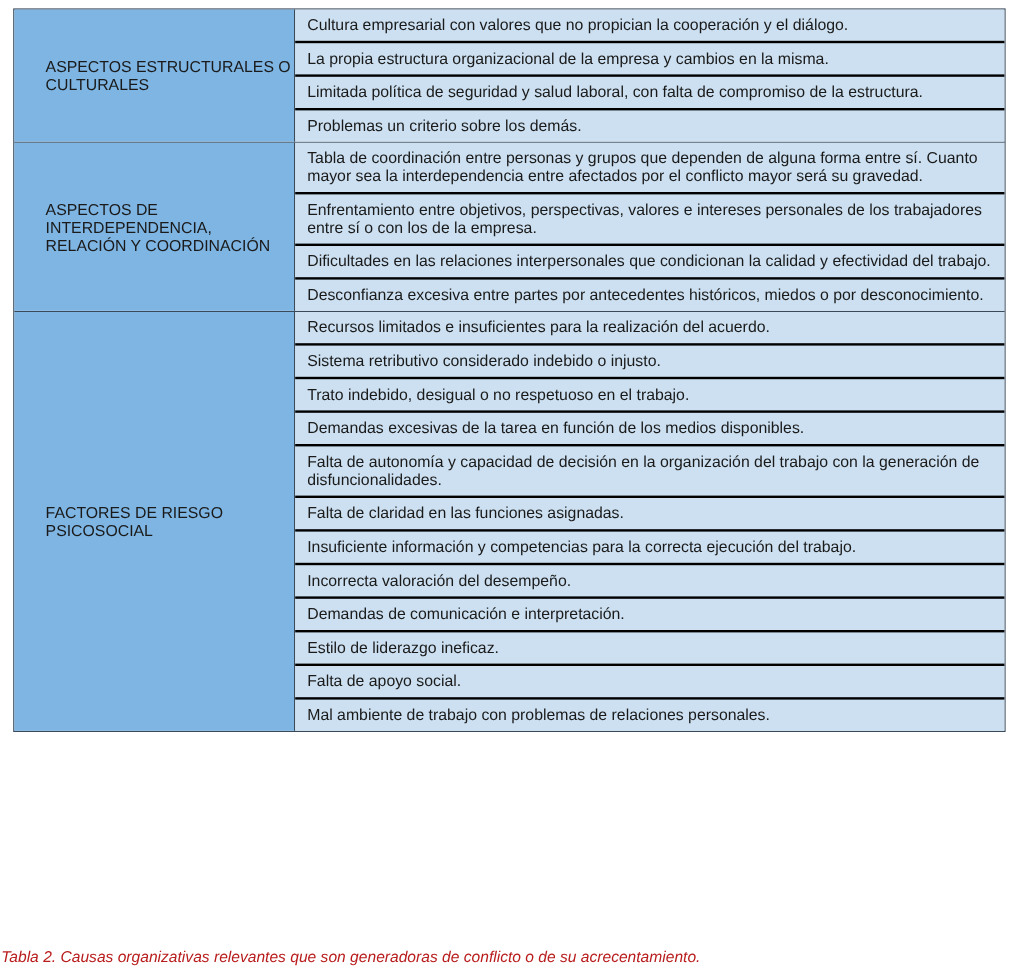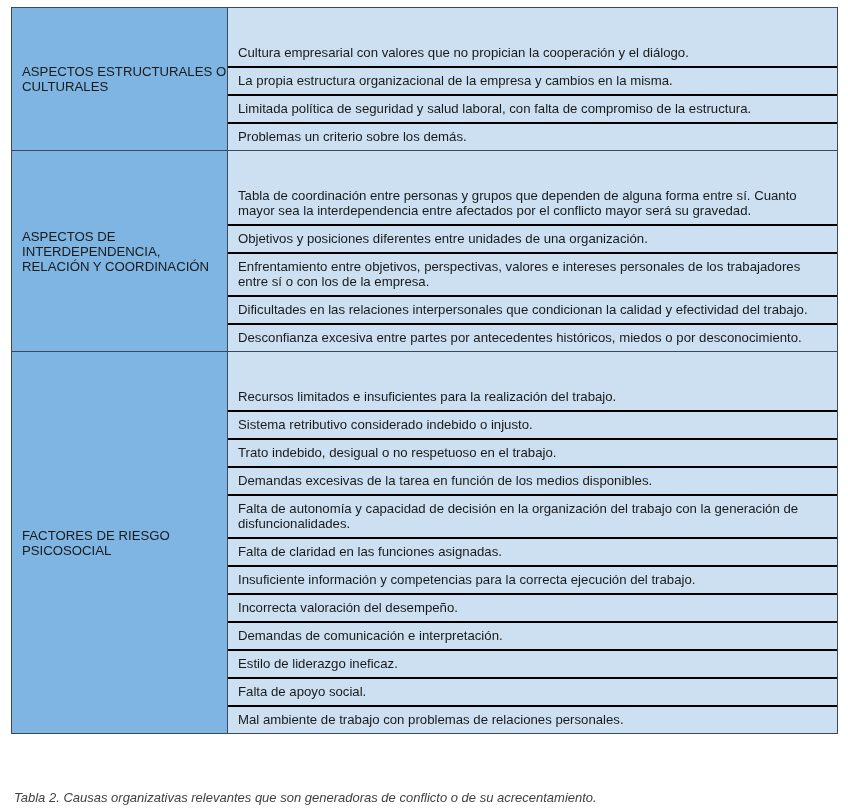--- a/index.html
+++ b/index.html
@@ -2,58 +2,57 @@
 <html><head>
   <meta charset="utf-8">
   <style>
     html, body { margin: 0; padding: 0; background: #ffffff; }
     body { width: 848px; height: 812px; position: relative; overflow: hidden;
            font-family: "Liberation Sans", sans-serif; color: #1a1a1a; }
     .table { position: absolute; left: 11px; top: 7px; width: 827px;
              border: 1.5px solid #3a4a5a; box-sizing: border-box; }
     .group { display: flex; border-top: 1.5px solid #3a4a5a; }
     .group:first-child { border-top: none; }
-    .group-label { width: 216px; flex: none; background: #7eb5e3;
+    .group-label { width: 234px; flex: none; background: #7eb5e3;
                    border-right: 1.5px solid #3a4a5a; box-sizing: border-box;
-                   display: flex; align-items: center; padding-left: 10px;
+                   display: flex; align-items: center; padding-left: 26px;
                    font-size: 13.2px; line-height: 15px; text-transform: uppercase; }
     .items { flex: 1; background: #cce0f1; }
     .item { border-top: 2px solid #000000; padding: 5px 8px 6px 10px;
             font-size: 13.2px; line-height: 15px; box-sizing: border-box; }
-    .item:first-child { border-top: none; margin-top: 32px; }
-    .caption { position: absolute; left: 14px; top: 790px; font-size: 13px;
-               font-style: italic; color: #404040; text-align: center; }
+    .item:first-child { border-top: none; }
+    .caption { position: absolute; left: 1px; top: 790px; font-size: 13px;
+               font-style: italic; color: #b91c1c; text-align: center; }
   </style>
 </head>
 <body>
 
 <div class="table" id="tbl">
     <div class="group">
       <div class="group-label">ASPECTOS ESTRUCTURALES O CULTURALES</div>
       <div class="items">
         <div class="item">Cultura empresarial  con valores que no propician la cooperación y  el diálogo.</div>
         <div class="item">La propia estructura organizacional de la empresa y cambios en la misma.</div>
         <div class="item">Limitada política de seguridad y salud laboral, con falta de compromiso de la estructura.</div>
         <div class="item">Problemas  un criterio sobre los demás.</div>
       </div>
     </div>
     <div class="group">
       <div class="group-label">ASPECTOS DE INTERDEPENDENCIA, RELACIÓN Y COORDINACIÓN</div>
       <div class="items">
         <div class="item">Tabla de coordinación entre personas y grupos que dependen de alguna forma entre sí. Cuanto mayor sea la interdependencia entre afectados por el conflicto mayor será su gravedad.</div>
-        <div class="item">Objetivos y posiciones diferentes entre unidades de una organización.</div>
         <div class="item">Enfrentamiento entre objetivos, perspectivas, valores e intereses personales de los trabajadores entre sí o con los de la empresa.</div>
         <div class="item">Dificultades en las relaciones interpersonales que condicionan la calidad y efectividad del trabajo.</div>
         <div class="item">Desconfianza excesiva entre partes por antecedentes históricos, miedos  o por desconocimiento.</div>
       </div>
     </div>
     <div class="group">
       <div class="group-label">FACTORES DE RIESGO PSICOSOCIAL</div>
       <div class="items">
-        <div class="item">Recursos limitados e insuficientes para la realización del trabajo.</div>
+        <div class="item">Recursos limitados e insuficientes para la realización del acuerdo.</div>
         <div class="item">Sistema retributivo considerado indebido o injusto.</div>
         <div class="item">Trato indebido, desigual o no respetuoso en el trabajo.</div>
         <div class="item">Demandas excesivas de la tarea en función de los medios disponibles.</div>
         <div class="item">Falta de autonomía y capacidad de decisión en la organización del trabajo con la generación de disfuncionalidades.</div>
         <div class="item">Falta de claridad en las funciones asignadas.</div>
         <div class="item">Insuficiente información y competencias para la correcta ejecución del trabajo.</div>
         <div class="item">Incorrecta valoración del desempeño.</div>
         <div class="item">Demandas de comunicación e interpretación.</div>
         <div class="item">Estilo de liderazgo ineficaz.</div>
         <div class="item">Falta de apoyo social.</div>

